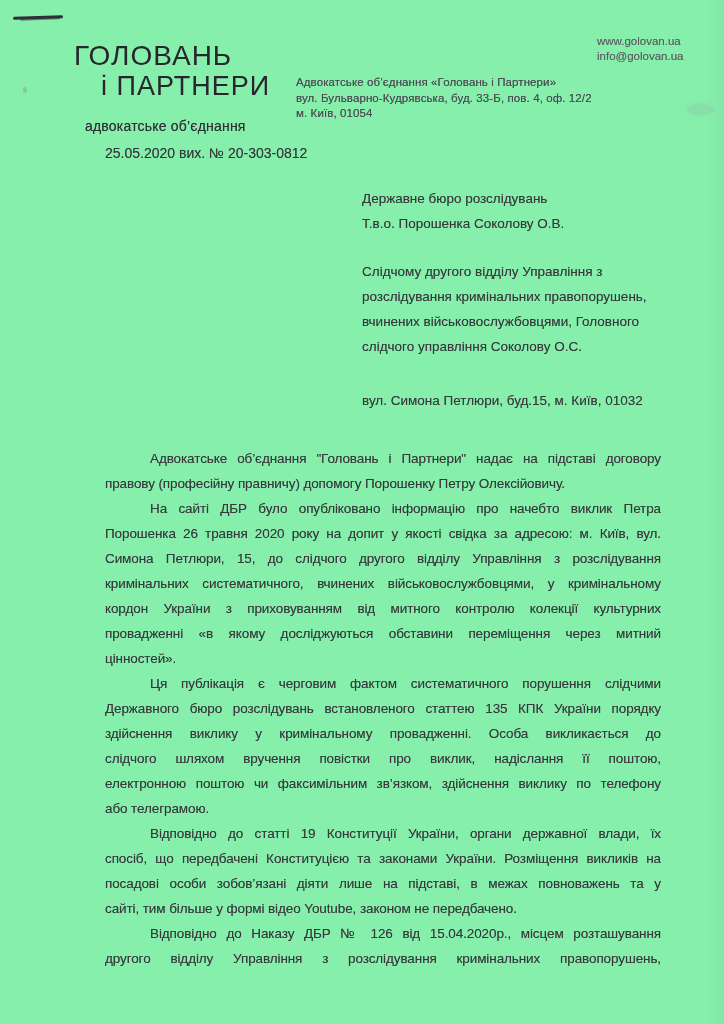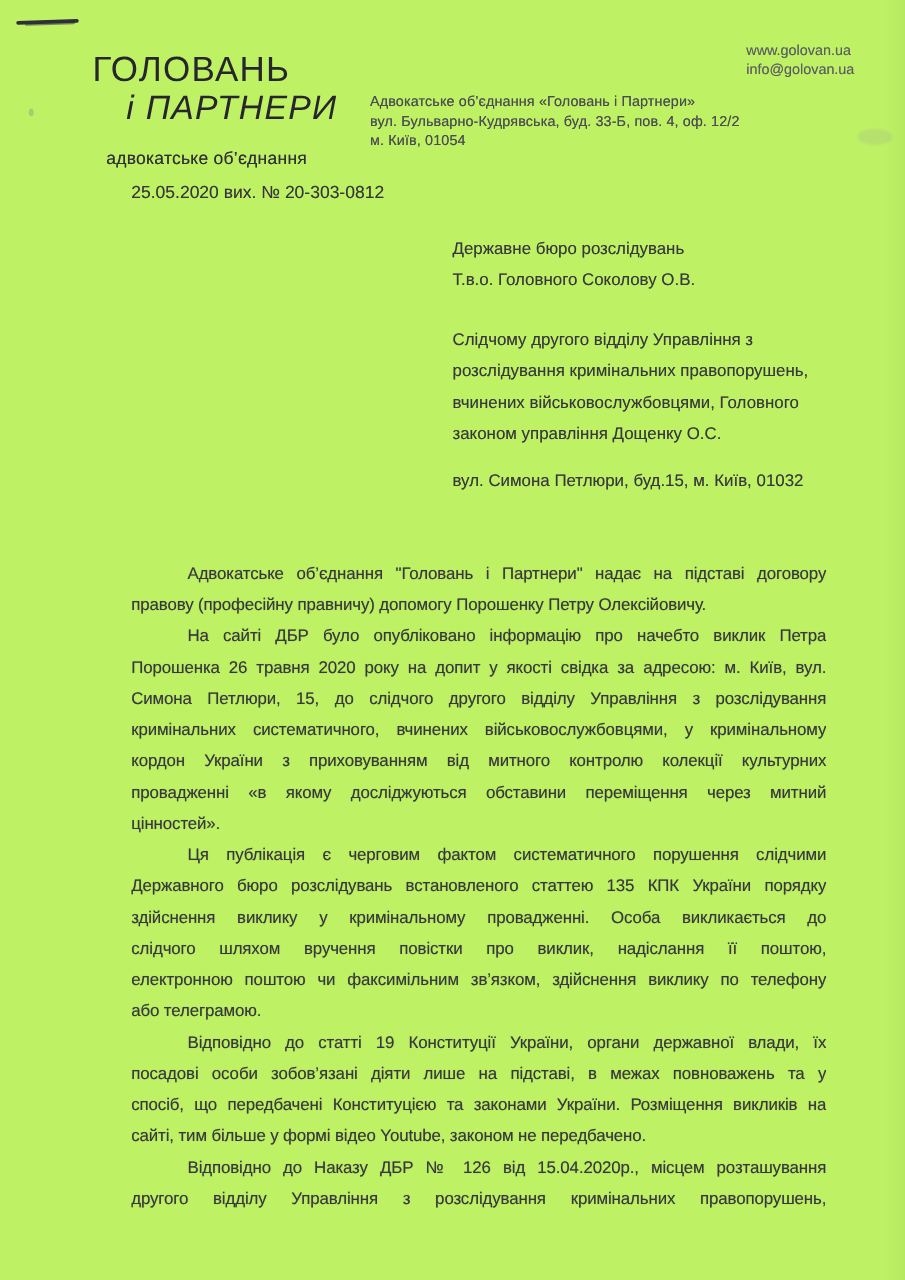--- a/index.html
+++ b/index.html
@@ -1,39 +1,39 @@
 <!DOCTYPE html>
 <html lang="uk"><head>
 <meta charset="utf-8">
 <style>
   html,body{margin:0;padding:0;background:#ffffff;}
   .page{
-    position:relative;width:724px;height:1024px;background:#bef264;
+    position:relative;width:724px;height:1024px;background:#86efac;
     font-family:"Liberation Sans",sans-serif;overflow:hidden;
   }
   
   .pen{position:absolute;left:13px;top:13px;width:52px;height:9px;transform:rotate(-2deg);}
   .pen::before{content:"";position:absolute;left:0;top:3px;width:50px;height:3px;background:#2f2f3a;border-radius:2px;}
   .pen::after{content:"";position:absolute;left:7px;top:5px;width:40px;height:2px;background:rgba(47,47,58,.55);border-radius:2px;}
   .dot{position:absolute;left:23px;top:87px;width:4px;height:6px;background:rgba(130,130,140,.35);border-radius:50%;}
   .smudge{position:absolute;left:686px;top:103px;width:28px;height:13px;background:rgba(150,150,158,.18);border-radius:50%;filter:blur(1px);}
   .rshade{position:absolute;right:0;top:0;width:18px;height:100%;background:linear-gradient(to right,rgba(0,0,0,0),rgba(0,0,0,.04));}
   
   .logo{position:absolute;left:74px;top:40px;color:#26262c;}
   .logo-l1{font-size:28px;letter-spacing:1px;line-height:31px;}
-  .logo-l2{font-size:27px;letter-spacing:1px;line-height:31px;margin-left:27px;font-style:italic;}
+  .logo-l2{font-size:27px;letter-spacing:1px;line-height:31px;margin-left:27px;}
   .logo-tag{font-size:14px;margin-left:11px;margin-top:16px;color:#2e2e34;letter-spacing:.2px;text-shadow:0 0 .5px rgba(46,46,52,.6);}
   .firm-address{position:absolute;left:296px;top:35px;font-size:11.5px;line-height:15.5px;color:#4b4b52;text-shadow:0 0 .5px rgba(75,75,82,.7);letter-spacing:.1px;margin-top:40px;}
   .contacts{position:absolute;left:597px;top:34px;font-size:11.5px;line-height:15px;color:#5c5c63;text-shadow:0 0 .4px rgba(92,92,99,.55);}
   
   .ref{position:absolute;left:105px;top:145px;font-size:14px;color:#36363a;text-shadow:0 0 .5px rgba(54,54,58,.5);}
   .recipient{position:absolute;left:362px;top:186px;font-size:13.5px;line-height:25px;color:#38383c;white-space:nowrap;text-shadow:0 0 .5px rgba(56,56,60,.5);}
   .rec-group{margin-bottom:0;}
   .rec-group:nth-child(1){margin-bottom:23px;}
-  .rec-group:nth-child(2){margin-bottom:13px;}
+  .rec-group:nth-child(2){margin-bottom:29px;}
   
   .body{
     position:absolute;left:105px;top:446px;width:556px;
     font-size:13.5px;line-height:25px;color:#38383c;letter-spacing:-.1px;
     text-shadow:0 0 .6px rgba(56,56,60,.5);
   }
   .body-line{height:25px;overflow:hidden;}
   .jline{text-align:justify;text-align-last:justify;}
   .indent{padding-left:45px;}
 </style>
@@ -62,27 +62,27 @@
       <div>www.golovan.ua</div>
       <div>info@golovan.ua</div>
     </div>
   </header>
 
   <div class="ref">25.05.2020 вих. № 20-303-0812</div>
 
   <div class="recipient">
       <div class="rec-group">
         <div class="rec-line">Державне бюро розслідувань</div>
-        <div class="rec-line">Т.в.о. Головного Соколову О.В.</div>
+        <div class="rec-line">Т.в.о. Порошенка Соколову О.В.</div>
       </div>
       <div class="rec-group">
         <div class="rec-line">Слідчому другого відділу Управління з</div>
         <div class="rec-line">розслідування кримінальних правопорушень,</div>
         <div class="rec-line">вчинених військовослужбовцями, Головного</div>
-        <div class="rec-line">законом управління Дощенку О.С.</div>
+        <div class="rec-line">слідчого управління Соколову О.С.</div>
       </div>
       <div class="rec-group">
         <div class="rec-line">вул. Симона Петлюри, буд.15, м. Київ, 01032</div>
       </div>
     </div>
 
   <div class="body">
       <div class="body-line indent jline">Адвокатське об’єднання "Головань і Партнери" надає на підставі договору</div>
       <div class="body-line">правову (професійну правничу) допомогу Порошенку Петру Олексійовичу.</div>
       <div class="body-line indent jline">На сайті ДБР було опубліковано інформацію про начебто виклик Петра</div>
@@ -92,20 +92,20 @@
       <div class="body-line jline">кордон України з приховуванням від митного контролю колекції культурних</div>
       <div class="body-line jline">провадженні «в якому досліджуються обставини переміщення через митний</div>
       <div class="body-line">цінностей».</div>
       <div class="body-line indent jline">Ця публікація є черговим фактом систематичного порушення слідчими</div>
       <div class="body-line jline">Державного бюро розслідувань встановленого статтею 135 КПК України порядку</div>
       <div class="body-line jline">здійснення виклику у кримінальному провадженні.  Особа викликається до</div>
       <div class="body-line jline">слідчого шляхом вручення повістки про виклик, надіслання її поштою,</div>
       <div class="body-line jline">електронною поштою чи факсимільним зв’язком, здійснення виклику по телефону</div>
       <div class="body-line">або телеграмою.</div>
       <div class="body-line indent jline">Відповідно до статті 19 Конституції України, органи державної влади, їх</div>
+      <div class="body-line jline">спосіб, що передбачені Конституцією та законами України. Розміщення викликів на</div>
       <div class="body-line jline">посадові особи зобов’язані діяти лише на підставі, в межах повноважень та у</div>
-      <div class="body-line jline">спосіб, що передбачені Конституцією та законами України. Розміщення викликів на</div>
       <div class="body-line">сайті, тим більше у формі відео Youtube, законом не передбачено.</div>
       <div class="body-line indent jline">Відповідно до Наказу ДБР № 126 від 15.04.2020р., місцем розташування</div>
       <div class="body-line jline">другого відділу Управління з розслідування кримінальних правопорушень,</div>
     </div>
 
 </div>
 
 </body></html>

